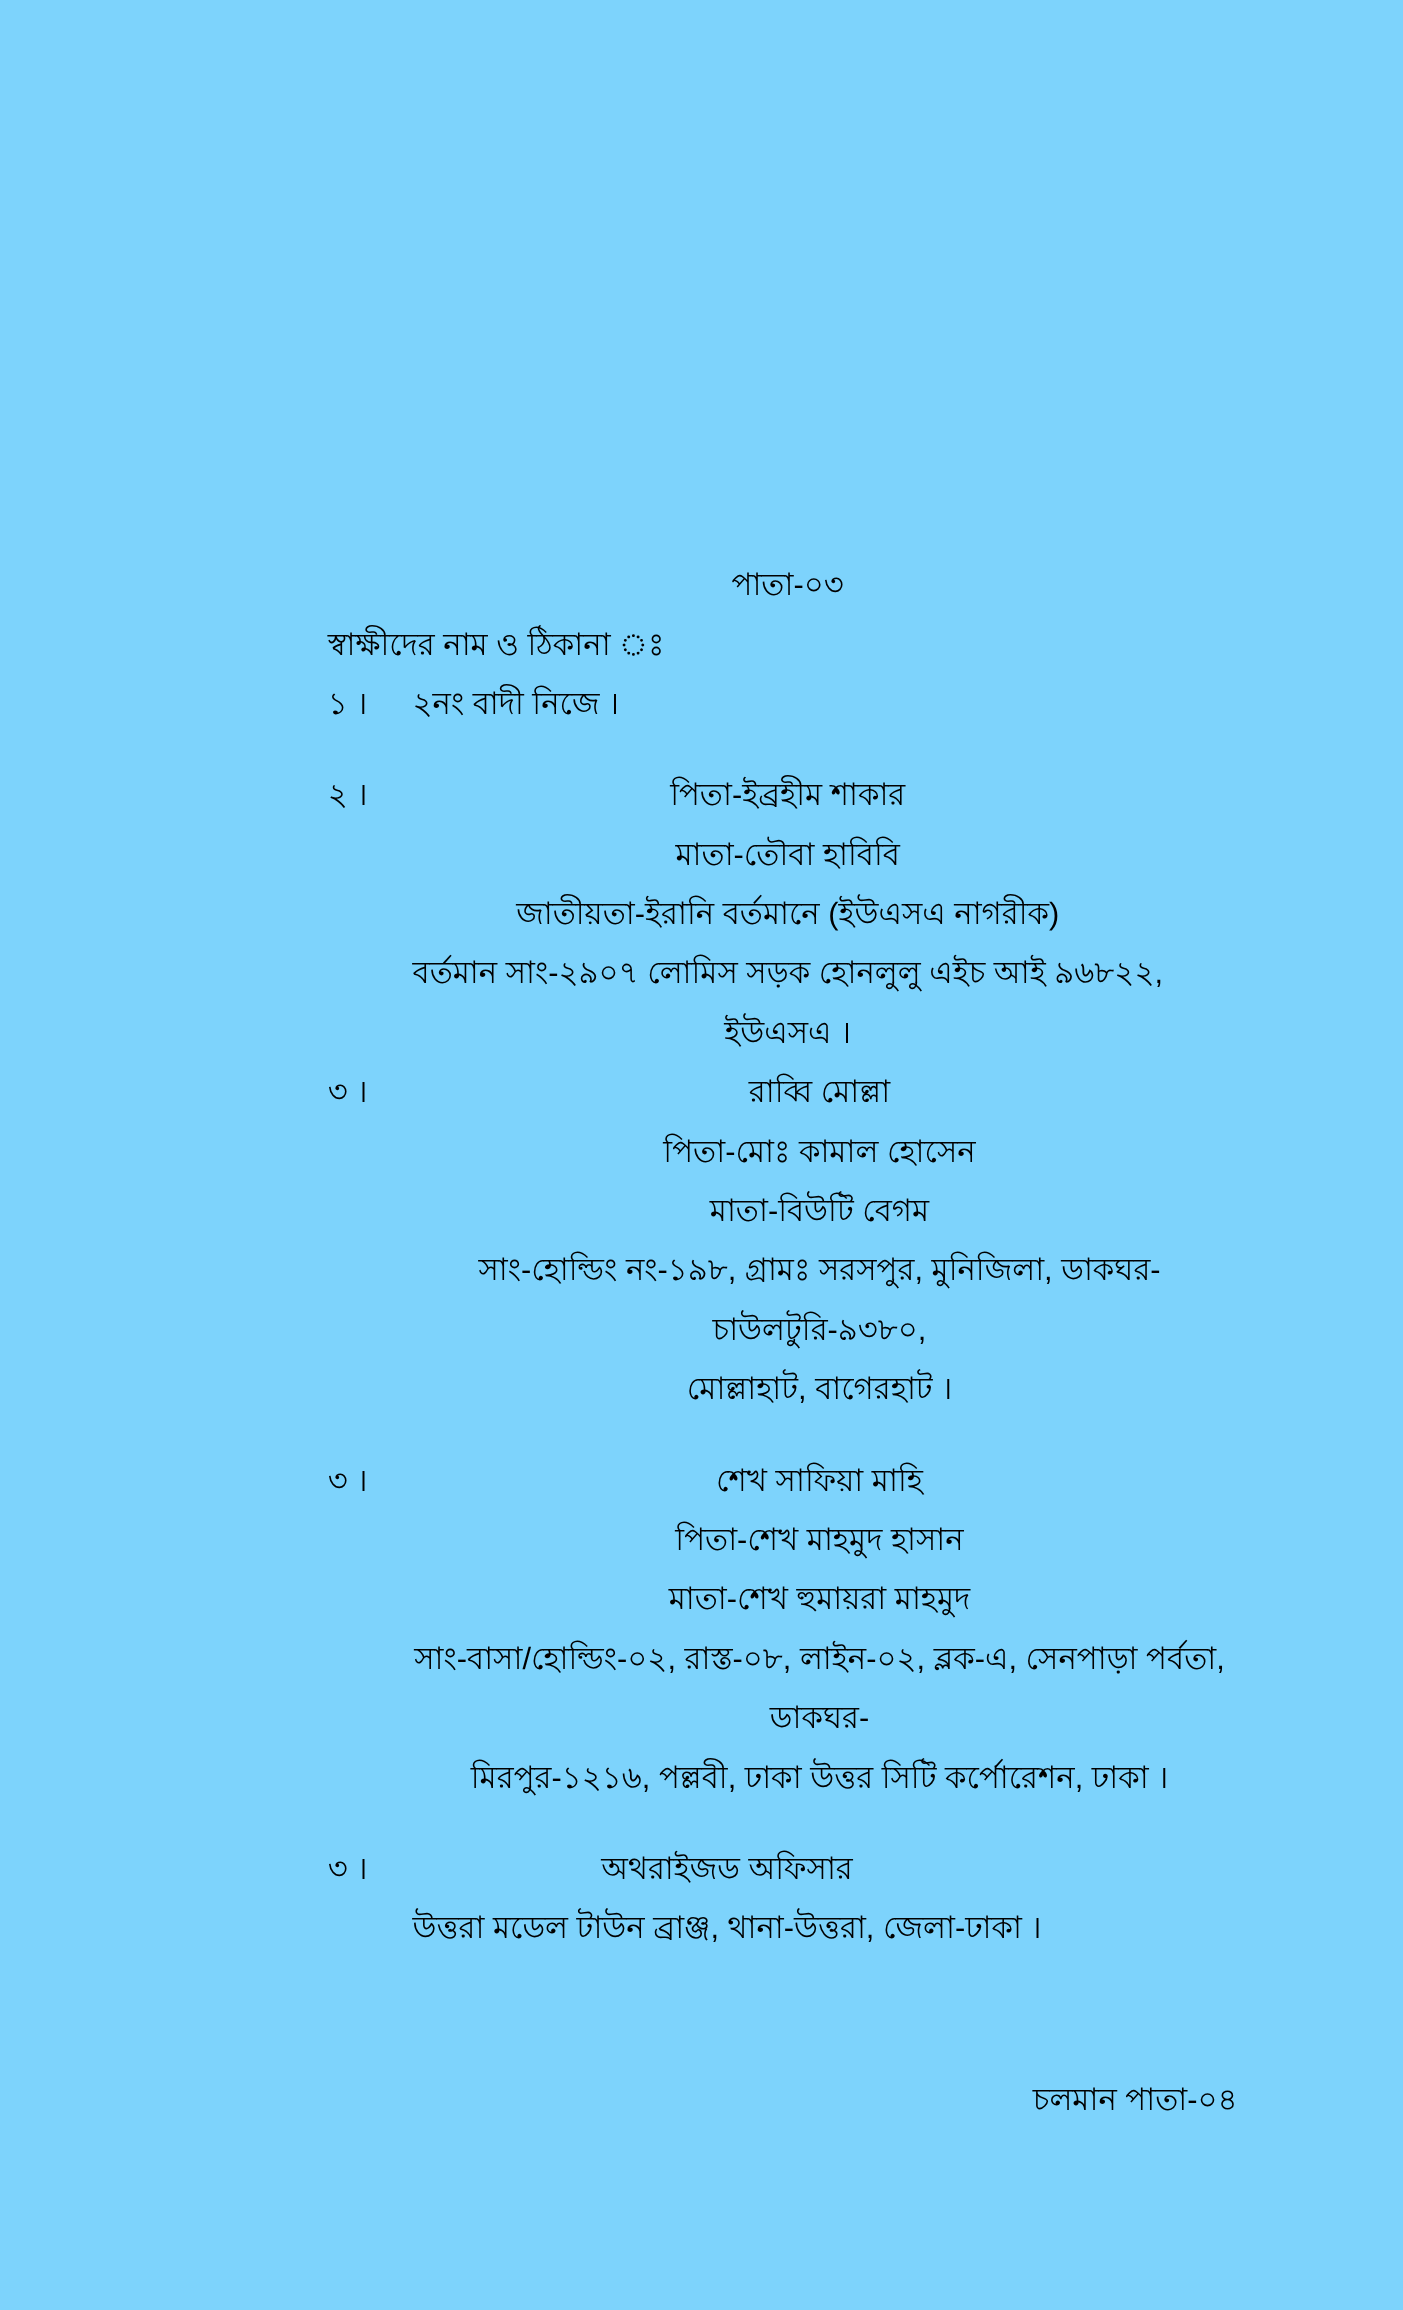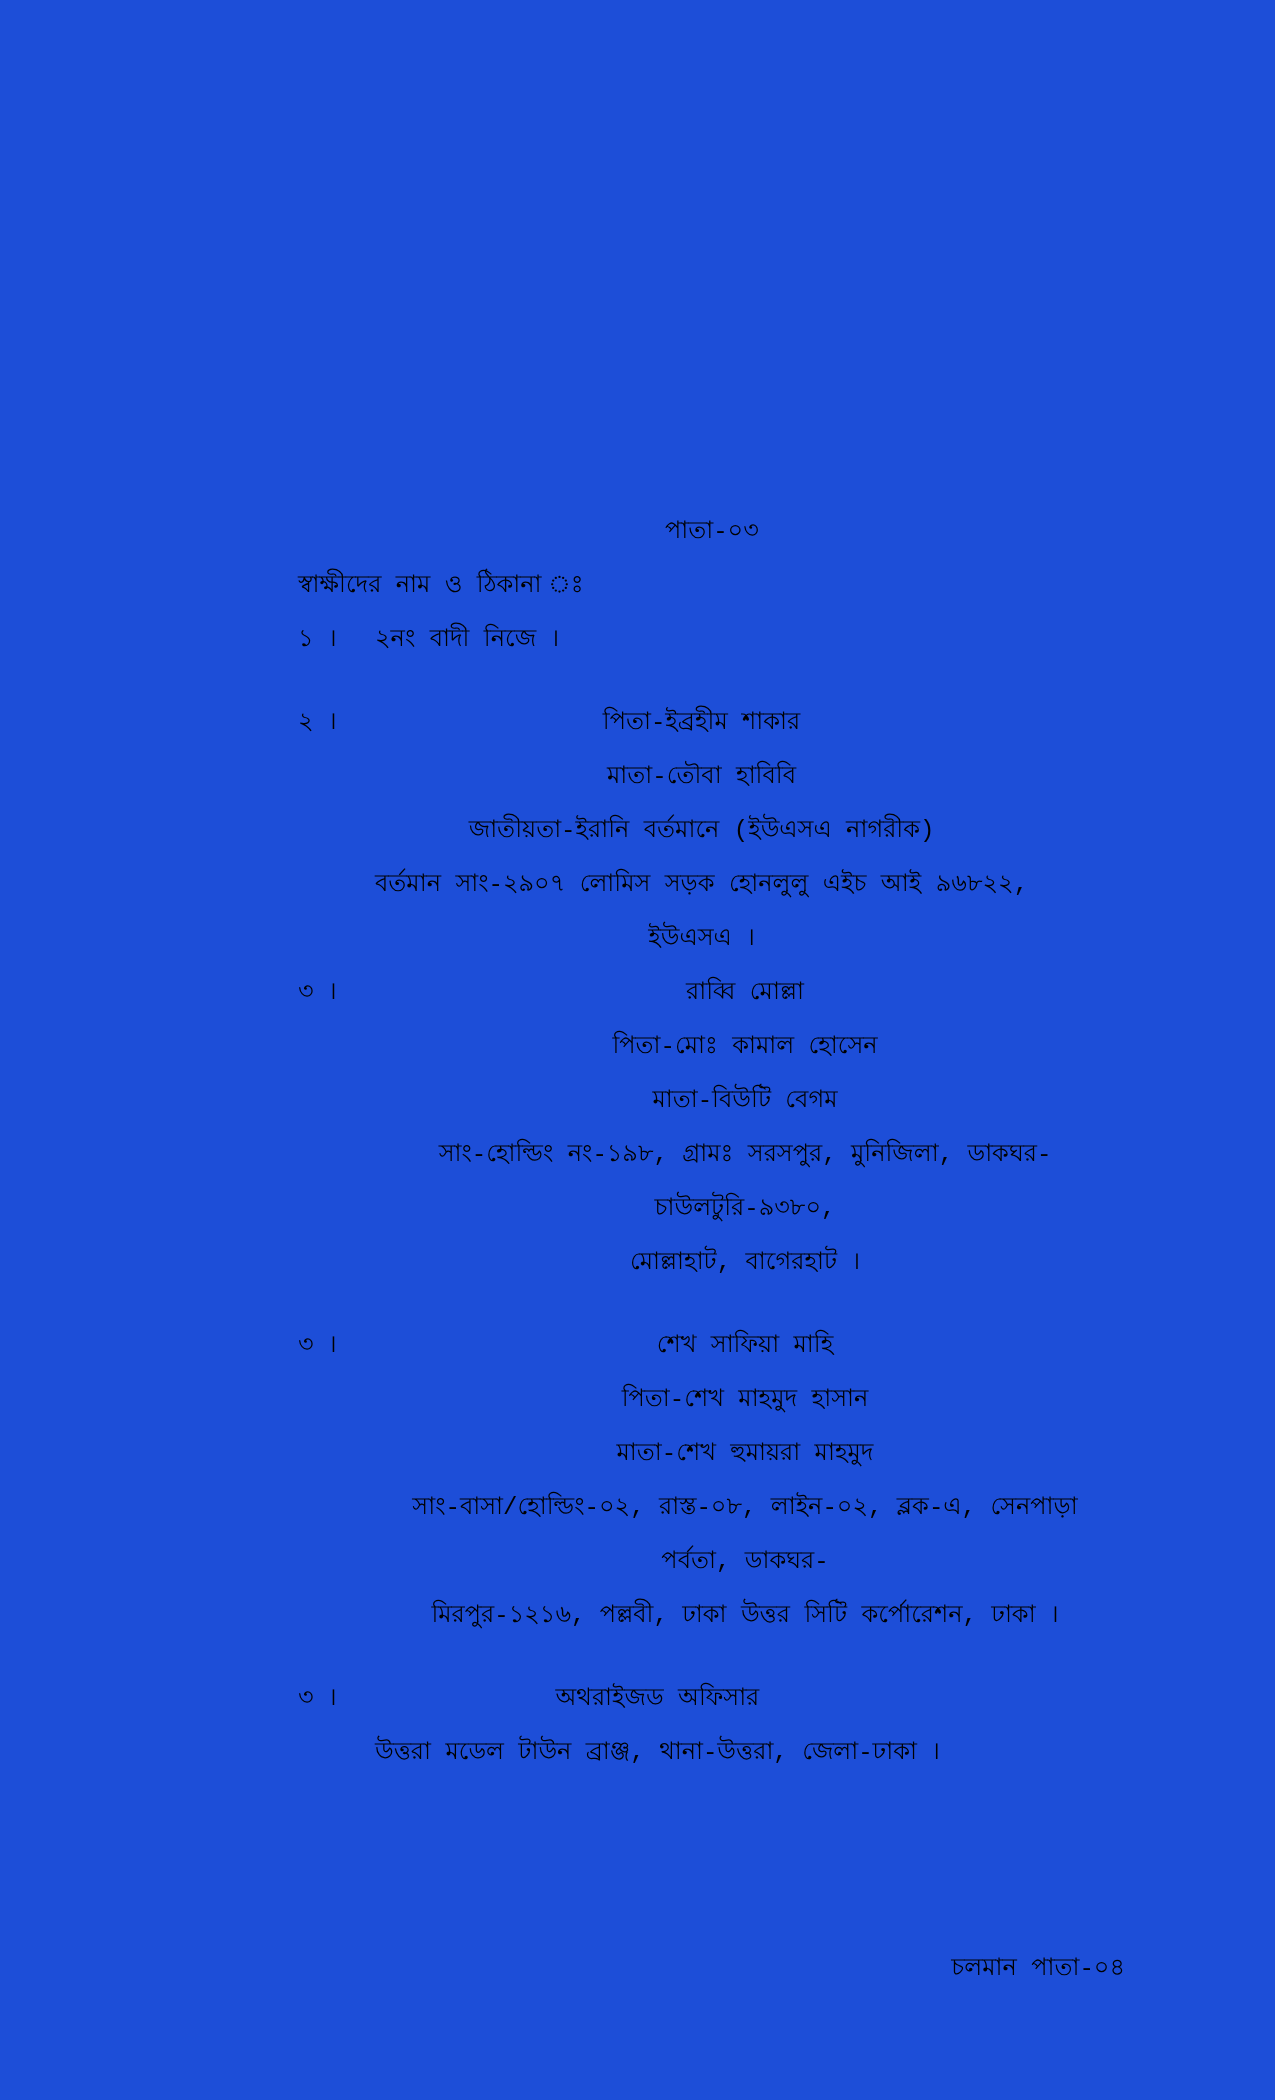--- a/index.html
+++ b/index.html
@@ -4,24 +4,24 @@
 <style>
   html, body {
     margin: 0;
     padding: 0;
     background: #ffffff;
   }
   .page {
     position: relative;
     width: 1275px;
     height: 2100px;
-    background: #1d4ed8;
+    background: #7dd3fc;
     color: #000000;
-    font-family: Liberation Mono, monospace;
-    font-size: 24px;
+    font-family: Liberation Sans, sans-serif;
+    font-size: 28px;
     line-height: 54px;
     box-sizing: border-box;
     padding-top: 505px;
     overflow: hidden;
   }
   .title {
     margin-left: 665px;
     white-space: nowrap;
   }
   .heading {
@@ -49,21 +49,21 @@
   .item-lines {
     flex: 0 1 auto;
     max-width: 740px;
   }
   .item-line {
     min-height: 54px;
     text-align: center;
   }
   .footer {
     position: absolute;
-    top: 1942px;
+    top: 1882px;
     right: 150px;
     white-space: nowrap;
   }
 </style>
 </head>
 <body>
 
 <div class="page">
 
   <div class="title">পাতা-০৩</div>

